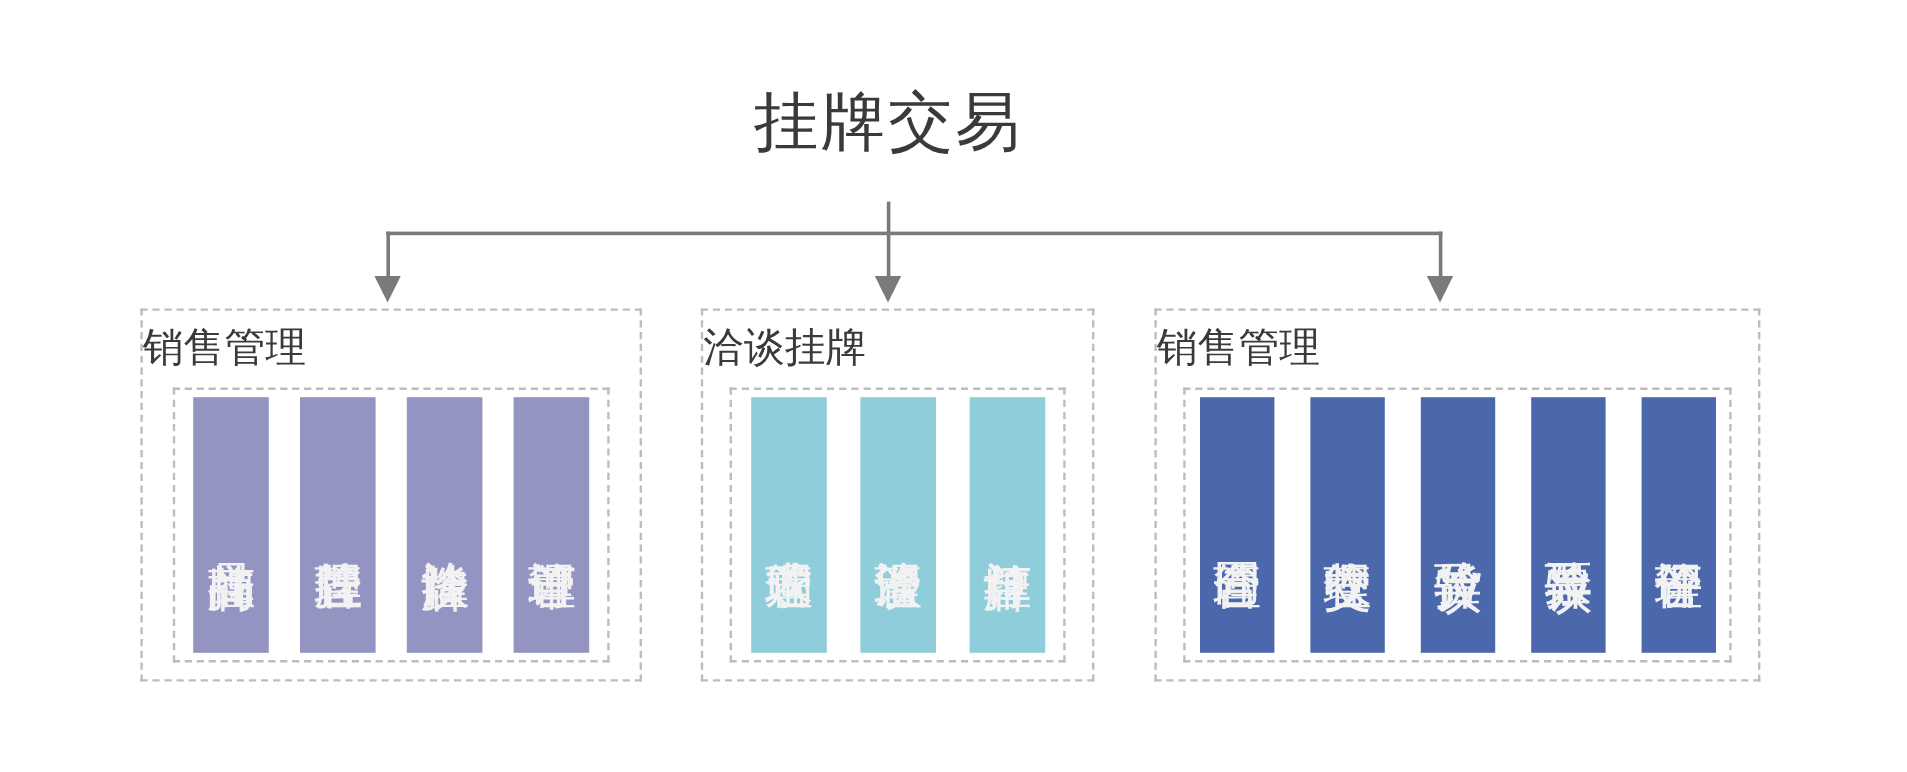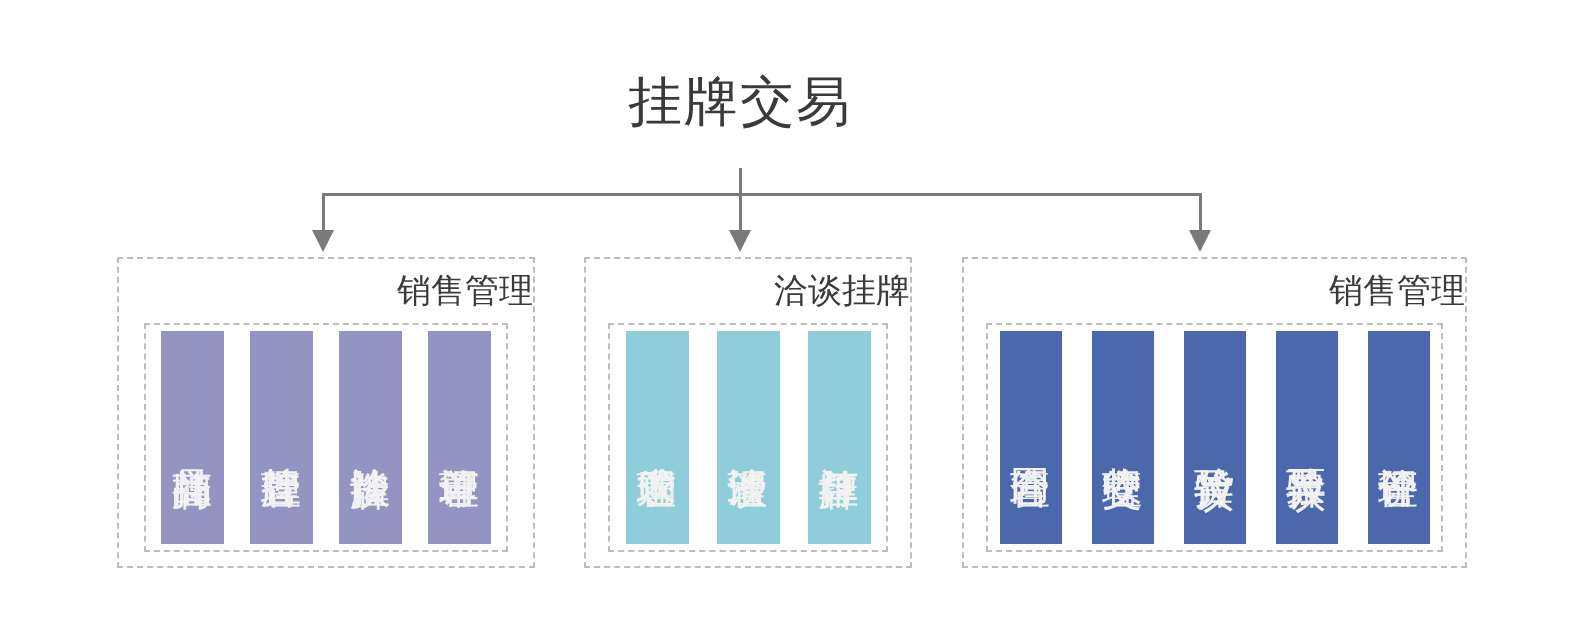--- a/index.html
+++ b/index.html
@@ -87,21 +87,21 @@
   }
   .group.g1 { left: 117px;  width: 418px; }
   .group.g2 { left: 584px;  width: 328px; }
   .group.g3 { left: 962px;  width: 505px; }
 
   .group-title {
     position: absolute;
     left: 0;
     top: 9px;
     width: 100%;
-    text-align: right;
+    text-align: left;
     font-size: 34px;
     line-height: 44px;
     color: #3a3a3a;
     font-weight: 400;
     white-space: nowrap;
   }
 
   .inner-box {
     position: absolute;
     left: 25px;

